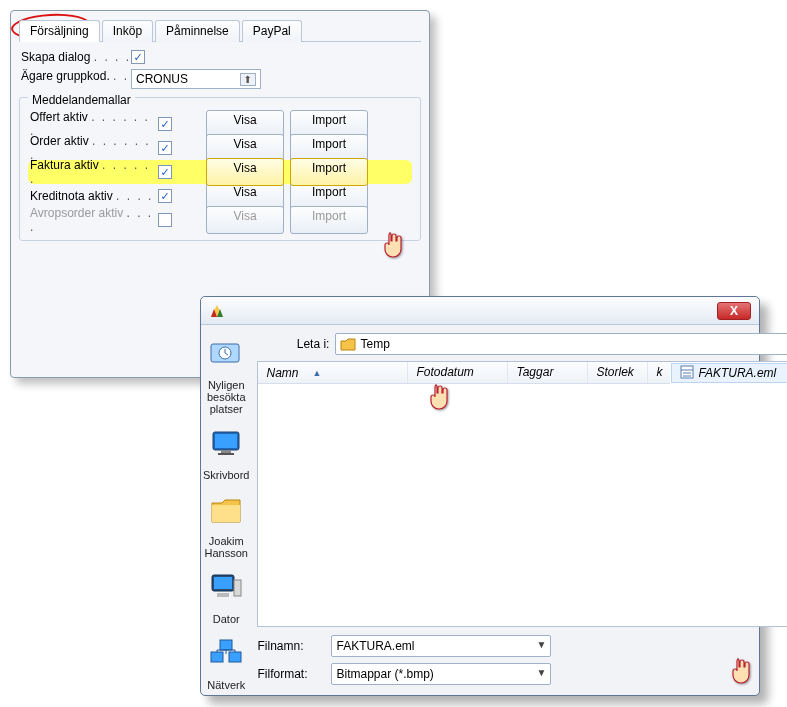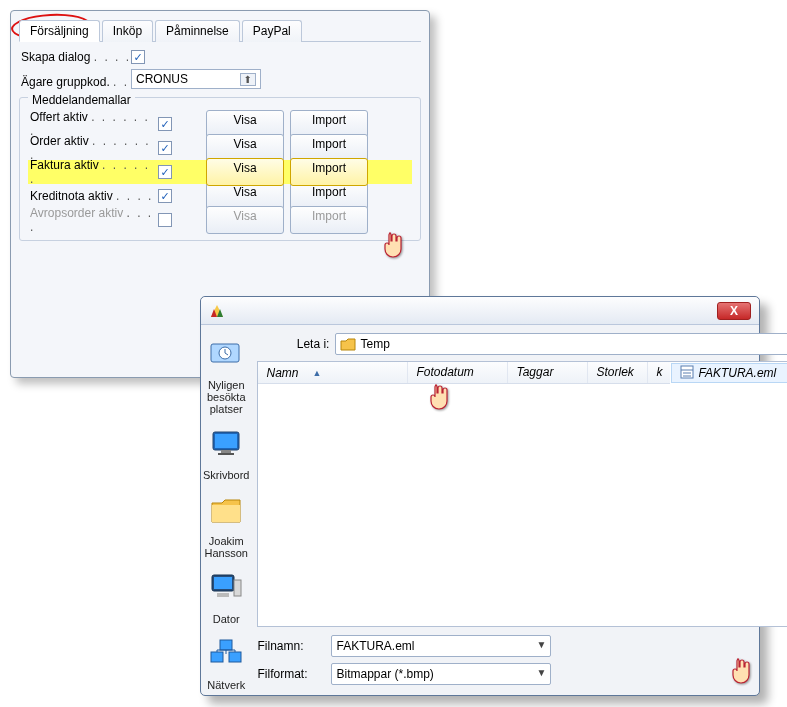--- a/index.html
+++ b/index.html
@@ -36,21 +36,21 @@
     background:linear-gradient(#fdfdfe,#f0f3f8); margin-right:2px; border-radius:3px 3px 0 0;
     position:relative; top:1px;
   }
   .tab.active { background:#fff; border-bottom:1px solid #fff; font-weight:normal;}
   .red-circle {
     position:absolute; left:-8px; top:-5px; width:80px; height:26px;
     border:2px solid #d11; border-radius:50%; pointer-events:none;
     transform:rotate(-3deg);
   }
 
-  .form-row { display:flex; align-items:flex-end; font-size:12px; margin:5px 2px;}
+  .form-row { display:flex; align-items:flex-start; font-size:12px; margin:5px 2px;}
   .form-label { width:110px; white-space:nowrap; overflow:hidden; }
   .dots { letter-spacing:2px; color:#555;}
   .chk { width:14px; height:14px; border:1px solid #8296b5; background:#fff; display:inline-flex; align-items:center; justify-content:center;}
   .chk.checked::after { content:"✓"; font-size:11px; color:#1c5db8; line-height:1;}
   .txtfield {
     height:20px; border:1px solid #9fb0c9; background:#fff; font-size:12px; padding:2px 4px;
     width:130px; display:flex; align-items:center; justify-content:space-between;
   }
   .txtfield .up { font-size:10px; color:#555; border:1px solid #9fb0c9; padding:0 3px; background:#eef2f8;}
 
@@ -189,21 +189,21 @@
           <div class="btn">Import</div>
         </div>
 
         <div class="tpl-row">
           <span class="tpl-label"><span>Order aktiv</span> <span class="dots">. . . . . . .</span></span>
           <span class="chk checked tpl-chk"></span>
           <div class="btn">Visa</div>
           <div class="btn">Import</div>
         </div>
 
-        <div class="tpl-row hl" style="position:relative;">
+        <div class="tpl-row hl" style="position:relative;border-radius:6px;">
           <span class="tpl-label"><span>Faktura aktiv</span> <span class="dots">. . . . . .</span></span>
           <span class="chk checked tpl-chk"></span>
           <div class="btn hl">Visa</div>
           <div class="btn hl">Import</div>
         </div>
 
         <div class="tpl-row">
           <span class="tpl-label"><span>Kreditnota aktiv</span> <span class="dots">. . . .</span></span>
           <span class="chk checked tpl-chk"></span>
           <div class="btn">Visa</div>

